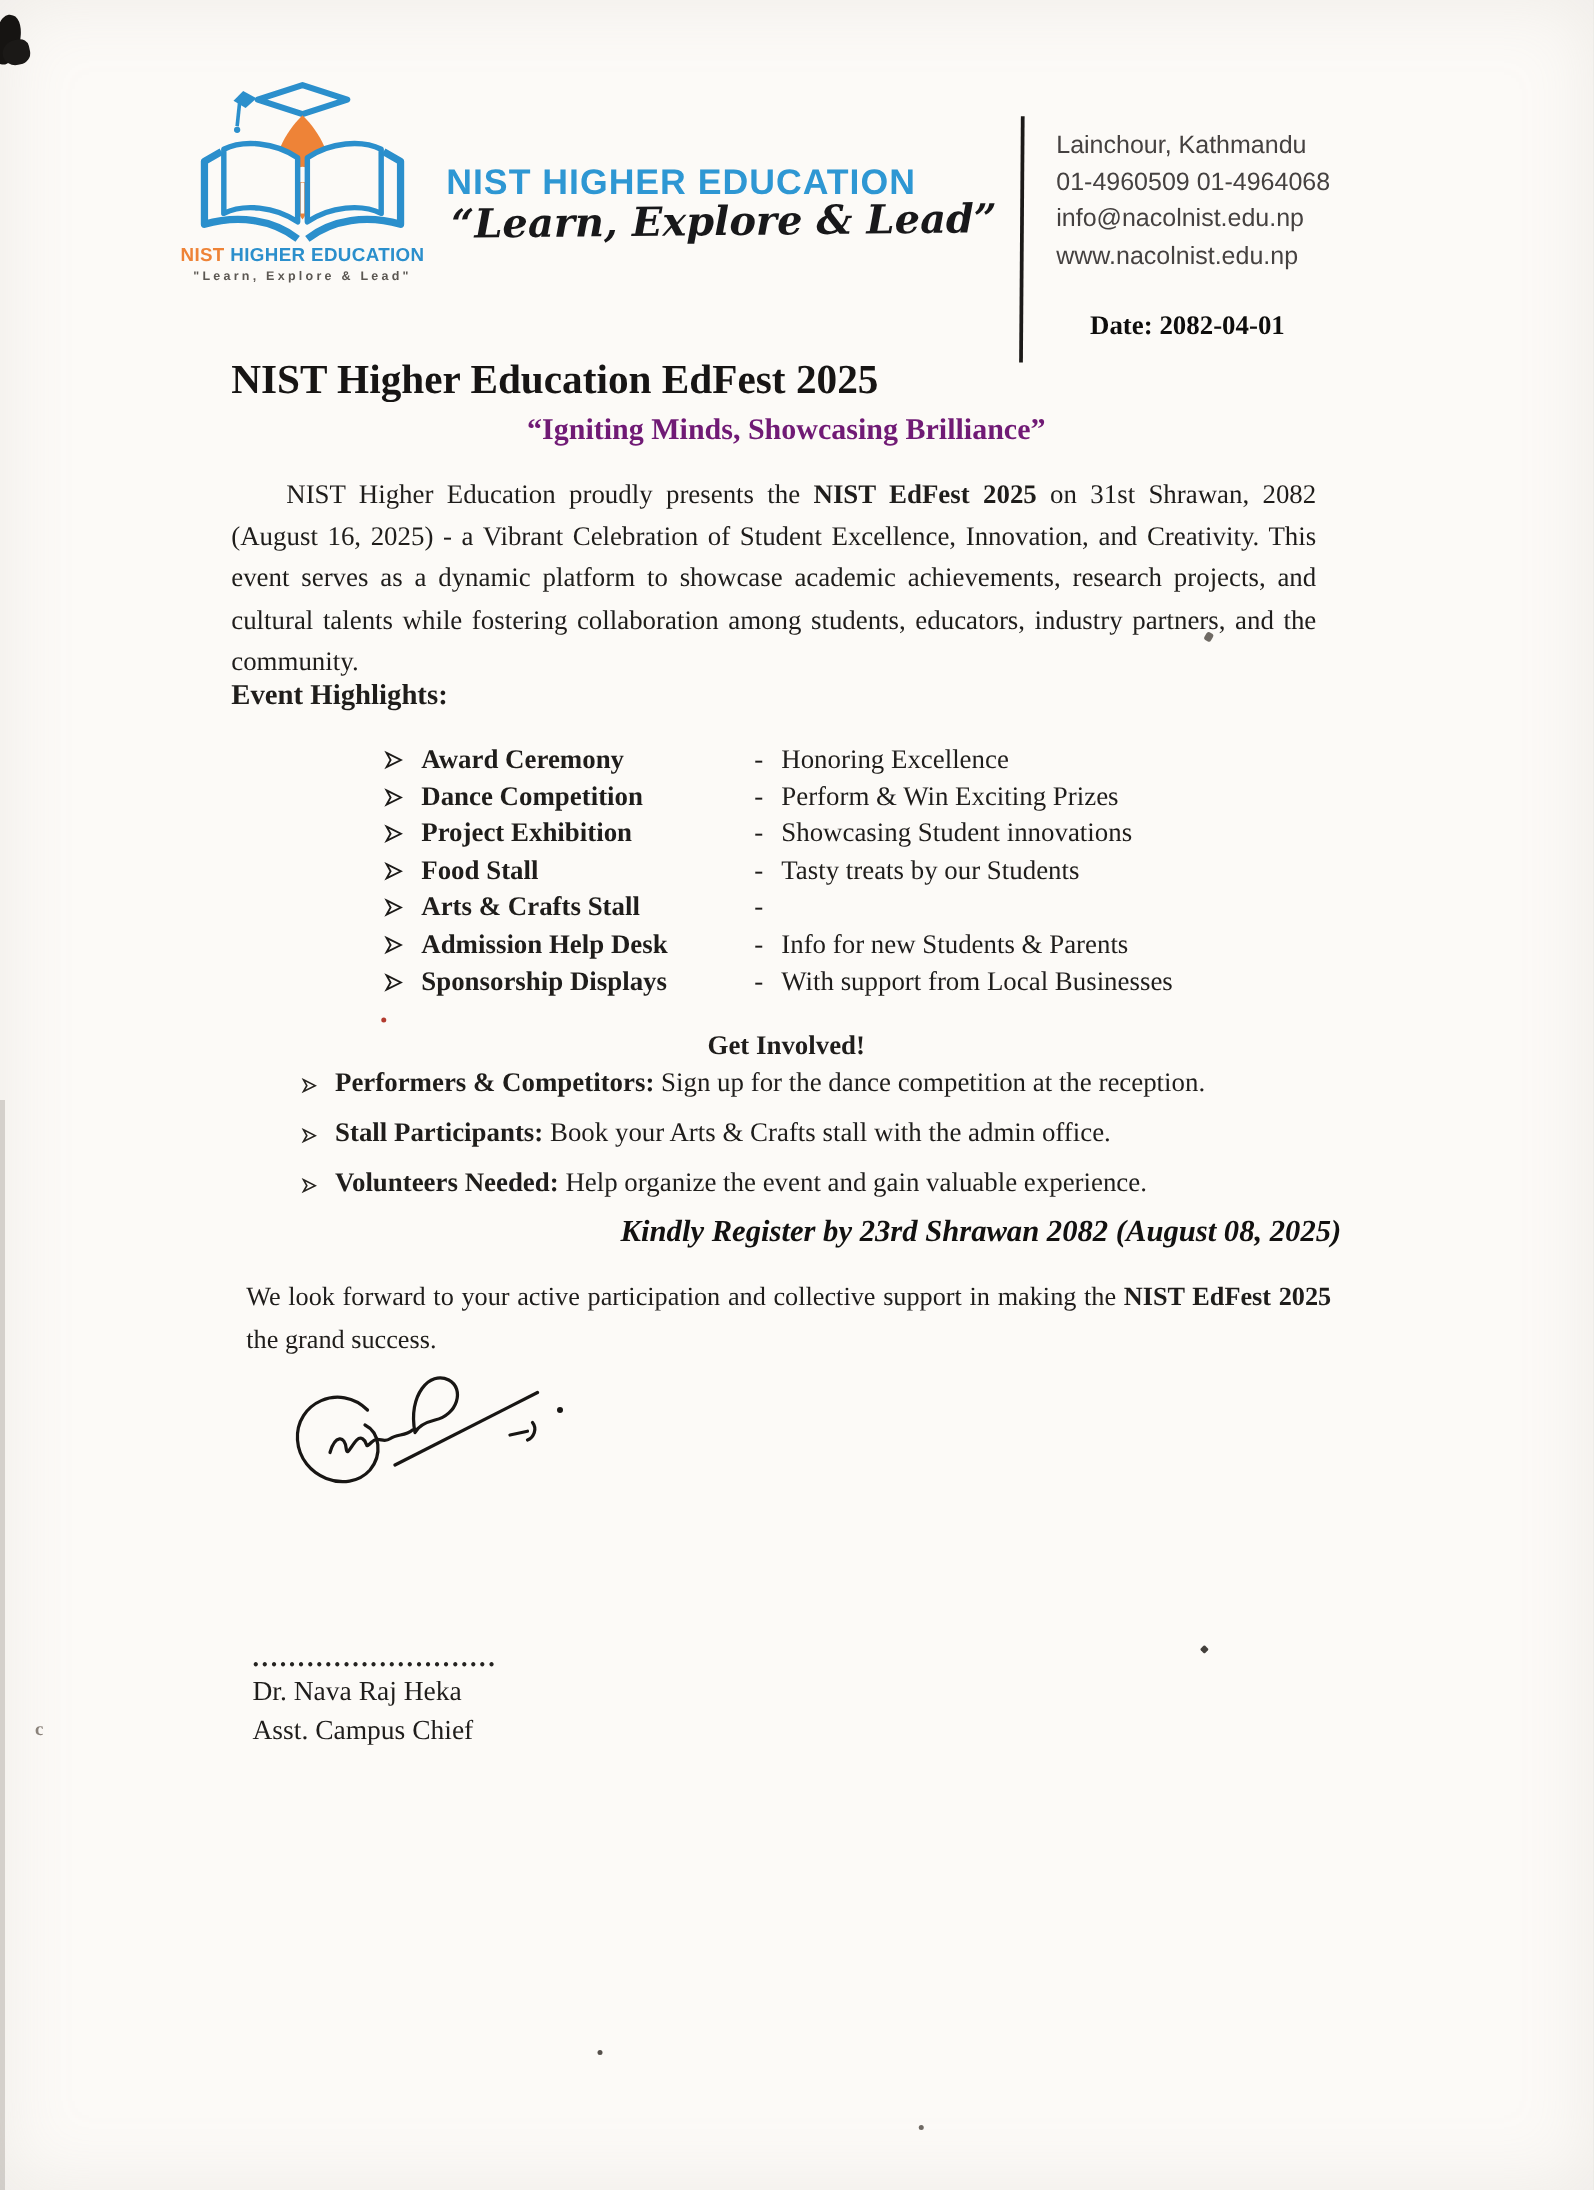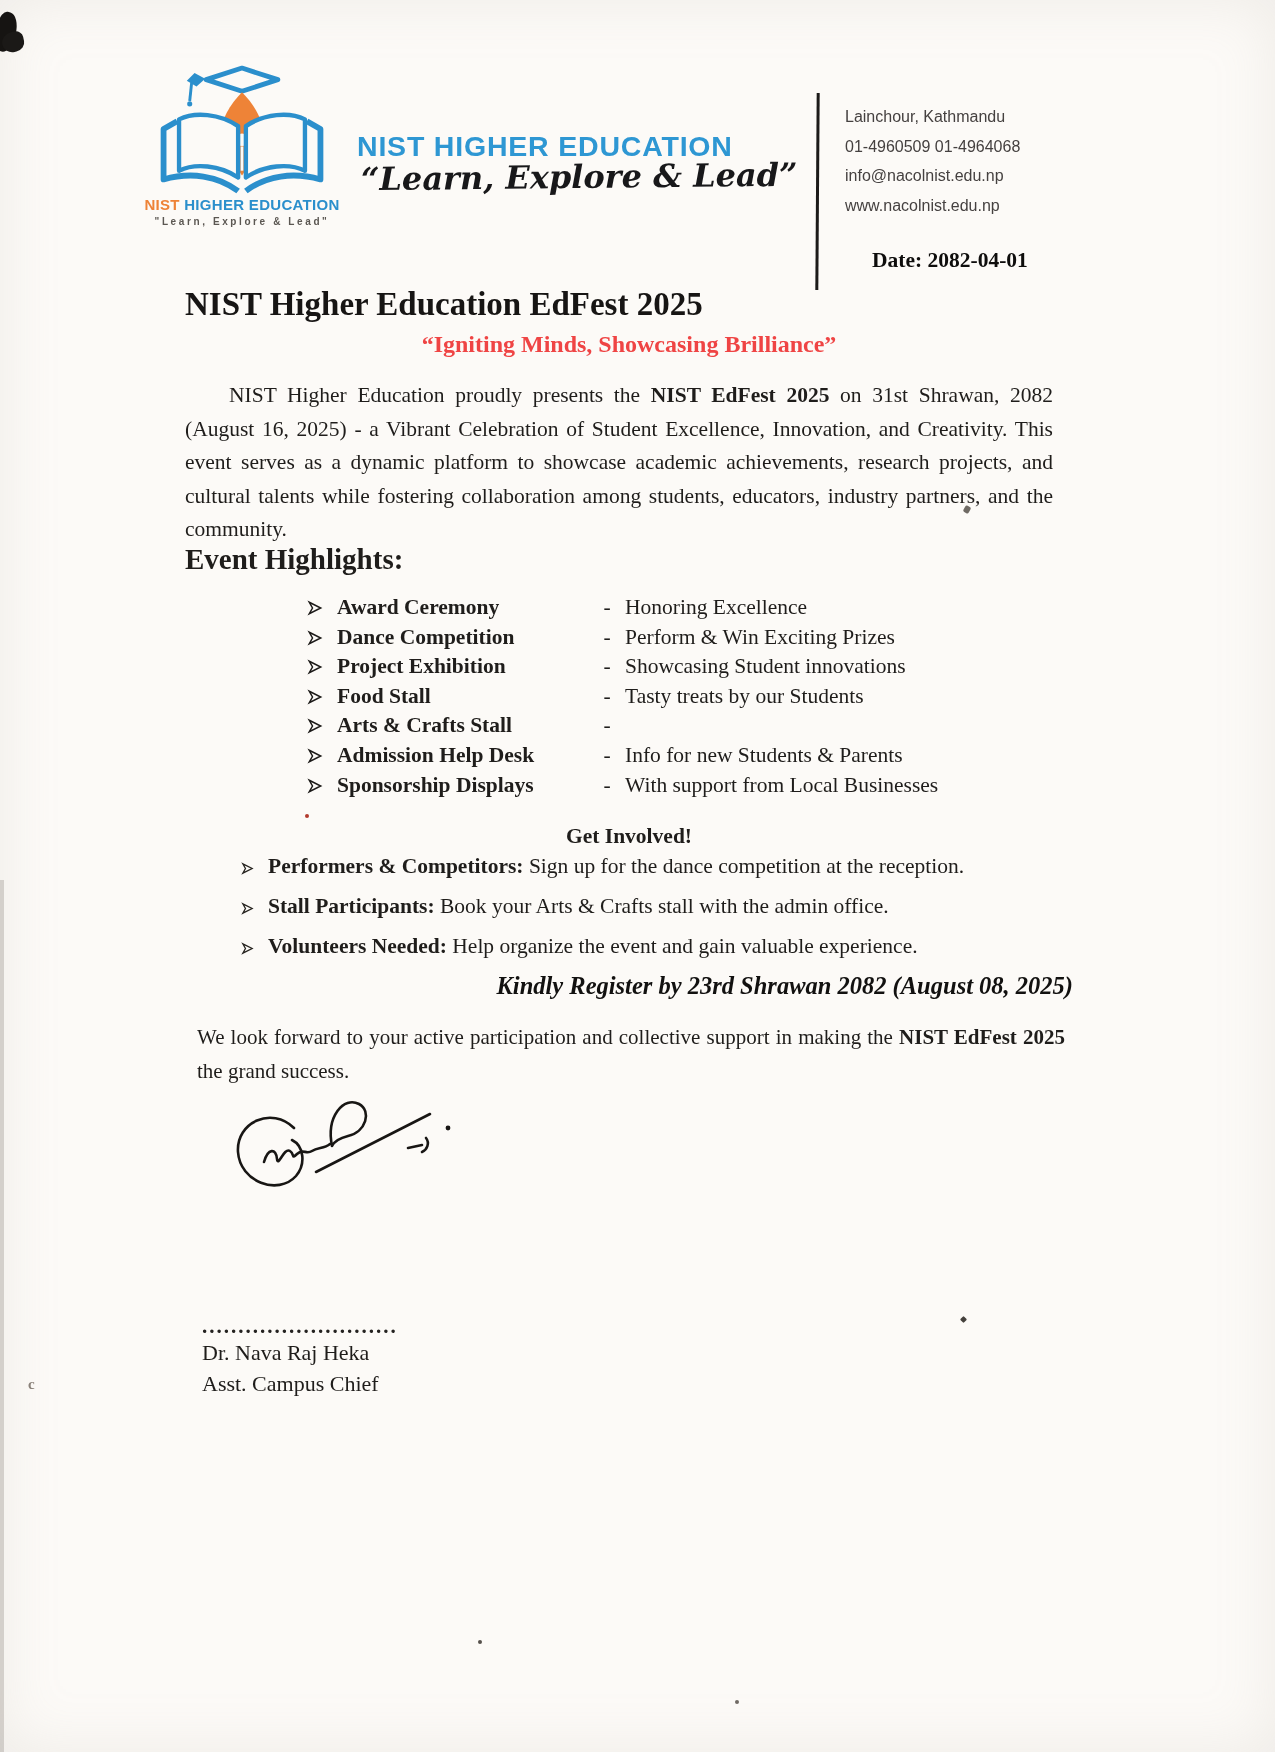--- a/index.html
+++ b/index.html
@@ -28,28 +28,28 @@
   .logo-name .orange{color:#ee8337;}
   .logo-name .blue{color:#2b8fcc;}
   .logo-tagline{left:131px;top:216px;width:222px;text-align:center;
     font-family:"Liberation Sans",sans-serif;font-size:10px;font-weight:600;letter-spacing:2.6px;color:#5b5752;white-space:nowrap;}
   .wordmark{left:357px;top:130px;font-family:"Liberation Sans",sans-serif;
     font-weight:700;font-size:28.5px;letter-spacing:.8px;color:#2e97d3;white-space:nowrap;}
   .script-tagline{left:361px;top:158px;font-family:"DejaVu Serif",serif;
     font-style:italic;font-weight:600;font-size:32px;color:#18181a;white-space:nowrap;transform:rotate(-.6deg);}
   .divider{left:816px;top:93px;width:3px;height:197px;background:#1c1a19;transform:rotate(.4deg);}
   .contact{left:845px;top:102px;font-family:"Liberation Sans",sans-serif;
-    font-size:16px;line-height:29.5px;color:#454140;}
+    font-size:20px;line-height:29.5px;color:#454140;}
   .date-line{left:872px;top:248px;font-weight:700;font-size:21.5px;color:#0e0d0c;}
 
   
   .doc-title{left:185px;top:286px;width:888px;text-align:left;font-weight:700;font-size:33px;color:#171514;}
-  .doc-subtitle{left:185px;top:331px;width:888px;text-align:center;font-weight:700;font-size:24px;color:#ef4444;}
+  .doc-subtitle{left:185px;top:331px;width:888px;text-align:center;font-weight:700;font-size:24px;color:#701a75;}
   .intro{left:185px;top:379px;width:868px;font-size:21.5px;line-height:33.6px;text-align:justify;text-indent:44px;}
-  .hl-head{left:185px;top:543px;font-weight:700;font-size:29px;}
+  .hl-head{left:185px;top:543px;font-weight:700;font-size:23px;}
   .hl-list{left:307px;top:595px;width:680px;}
   .hl-row{display:grid;grid-template-columns:30px 252px 36px 1fr;align-items:baseline;height:29.6px;font-size:21.5px;}
   .hl-row .ttl{font-weight:700;}
   .hl-row .dash{text-align:center;}
   .arrow{position:relative;top:2px;}
   .gi-head{left:185px;top:824px;width:888px;text-align:center;font-weight:700;font-size:21.5px;}
   .gi-list{left:241px;top:855px;width:800px;}
   .gi-row{display:flex;gap:14px;align-items:baseline;margin-bottom:17.5px;font-size:21.5px;line-height:22.5px;}
   .gi-row .lbl{font-weight:700;}
   .register{left:185px;top:972px;width:888px;text-align:right;font-weight:700;font-style:italic;font-size:24.5px;color:#121110;}

